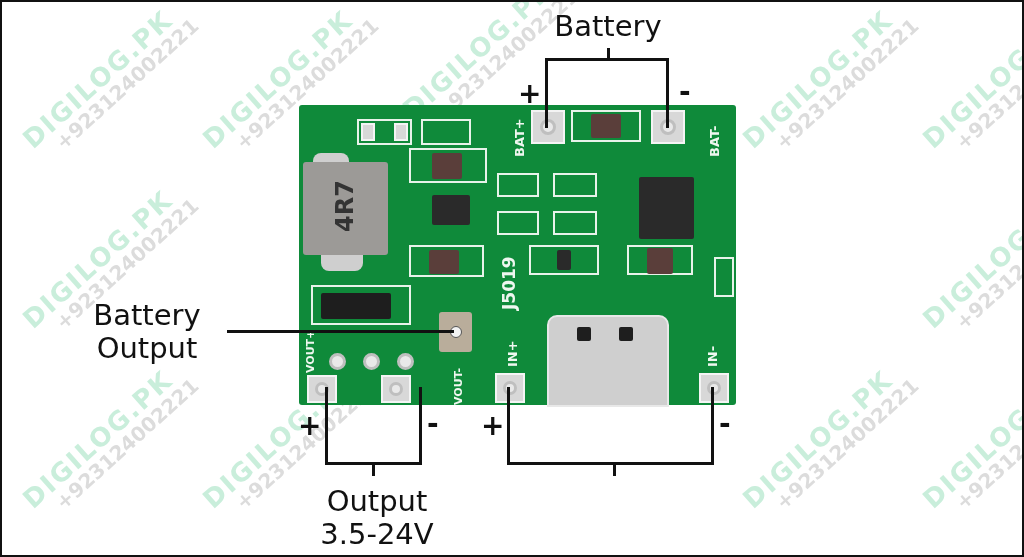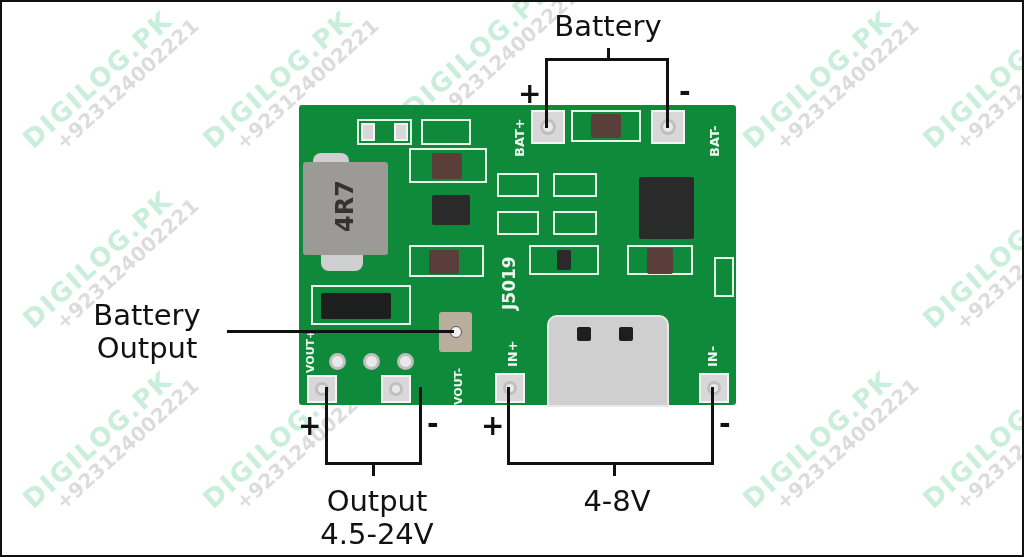--- a/index.html
+++ b/index.html
@@ -171,25 +171,24 @@
   <div class="ln" style="left:225px;top:328px;width:227px;height:3px;"></div>
 
   <div class="ln" style="left:323px;top:385px;width:3px;height:77px;"></div>
   <div class="ln" style="left:417px;top:385px;width:3px;height:77px;"></div>
   <div class="ln" style="left:323px;top:460px;width:97px;height:3px;"></div>
   <div class="ln" style="left:370px;top:460px;width:3px;height:14px;"></div>
   <div class="sign" style="left:296px;top:410px;">+</div>
   <div class="sign" style="left:425px;top:408px;">-</div>
   <div class="lbl" style="left:290px;top:483px;width:170px;">
     <div>Output</div>
-    <div>4.5-24V</div>
+    <div>3.5-24V</div>
   </div>
 
   <div class="ln" style="left:505px;top:385px;width:3px;height:77px;"></div>
   <div class="ln" style="left:709px;top:385px;width:3px;height:77px;"></div>
   <div class="ln" style="left:505px;top:460px;width:207px;height:3px;"></div>
   <div class="ln" style="left:611px;top:460px;width:3px;height:14px;"></div>
   <div class="sign" style="left:479px;top:410px;">+</div>
   <div class="sign" style="left:717px;top:408px;">-</div>
   <div class="lbl" style="left:540px;top:483px;width:150px;">
-    <div>4-8V</div>
   </div>
 </div>
 
 </body></html>

